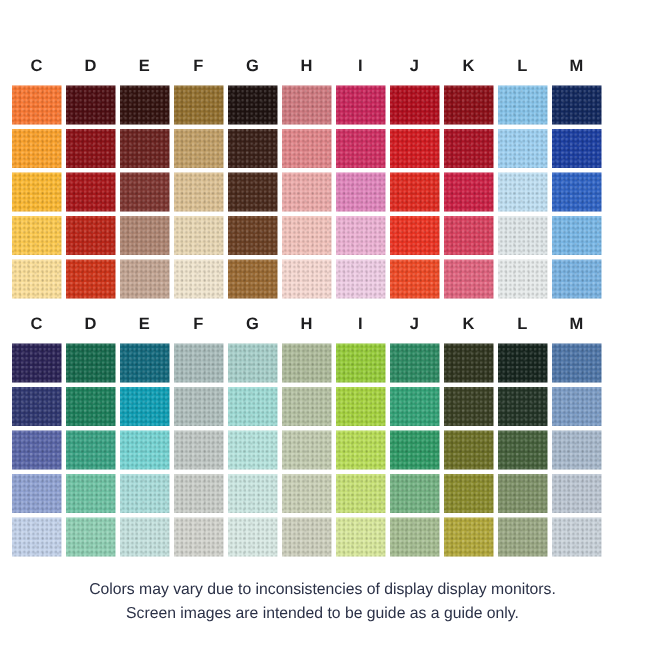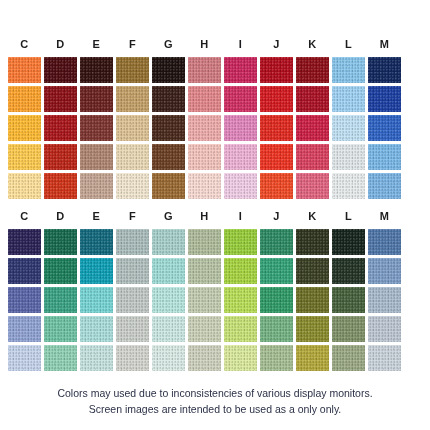--- a/index.html
+++ b/index.html
@@ -220,17 +220,17 @@
       <div class="swatch" title="G5 #d8e9e4" style="left: 152px; top: 116px; background-color: rgb(216, 233, 228);"></div>
       <div class="swatch" title="H5 #cdcfbd" style="left: 188px; top: 116px; background-color: rgb(205, 207, 189);"></div>
       <div class="swatch" title="I5 #d8e89c" style="left: 224px; top: 116px; background-color: rgb(216, 232, 156);"></div>
       <div class="swatch" title="J5 #a5bd92" style="left: 260px; top: 116px; background-color: rgb(165, 189, 146);"></div>
       <div class="swatch" title="K5 #b2a83b" style="left: 296px; top: 116px; background-color: rgb(178, 168, 59);"></div>
       <div class="swatch" title="L5 #9aa884" style="left: 332px; top: 116px; background-color: rgb(154, 168, 132);"></div>
       <div class="swatch" title="M5 #c9d2da" style="left: 368px; top: 116px; background-color: rgb(201, 210, 218);"></div>
     </div>
 
   <div id="footer" style="top: 385px; color: rgb(43, 49, 71);">
-    <span class="line">Colors may used due to inconsistencies of various display monitors.</span>
-    <span class="line">Screen images are intended to be used as a only only.</span>
+    <span class="line">Colors may vary due to inconsistencies of display display monitors.</span>
+    <span class="line">Screen images are intended to be guide as a guide only.</span>
   </div>
 
 </div>
 
 </body></html>

